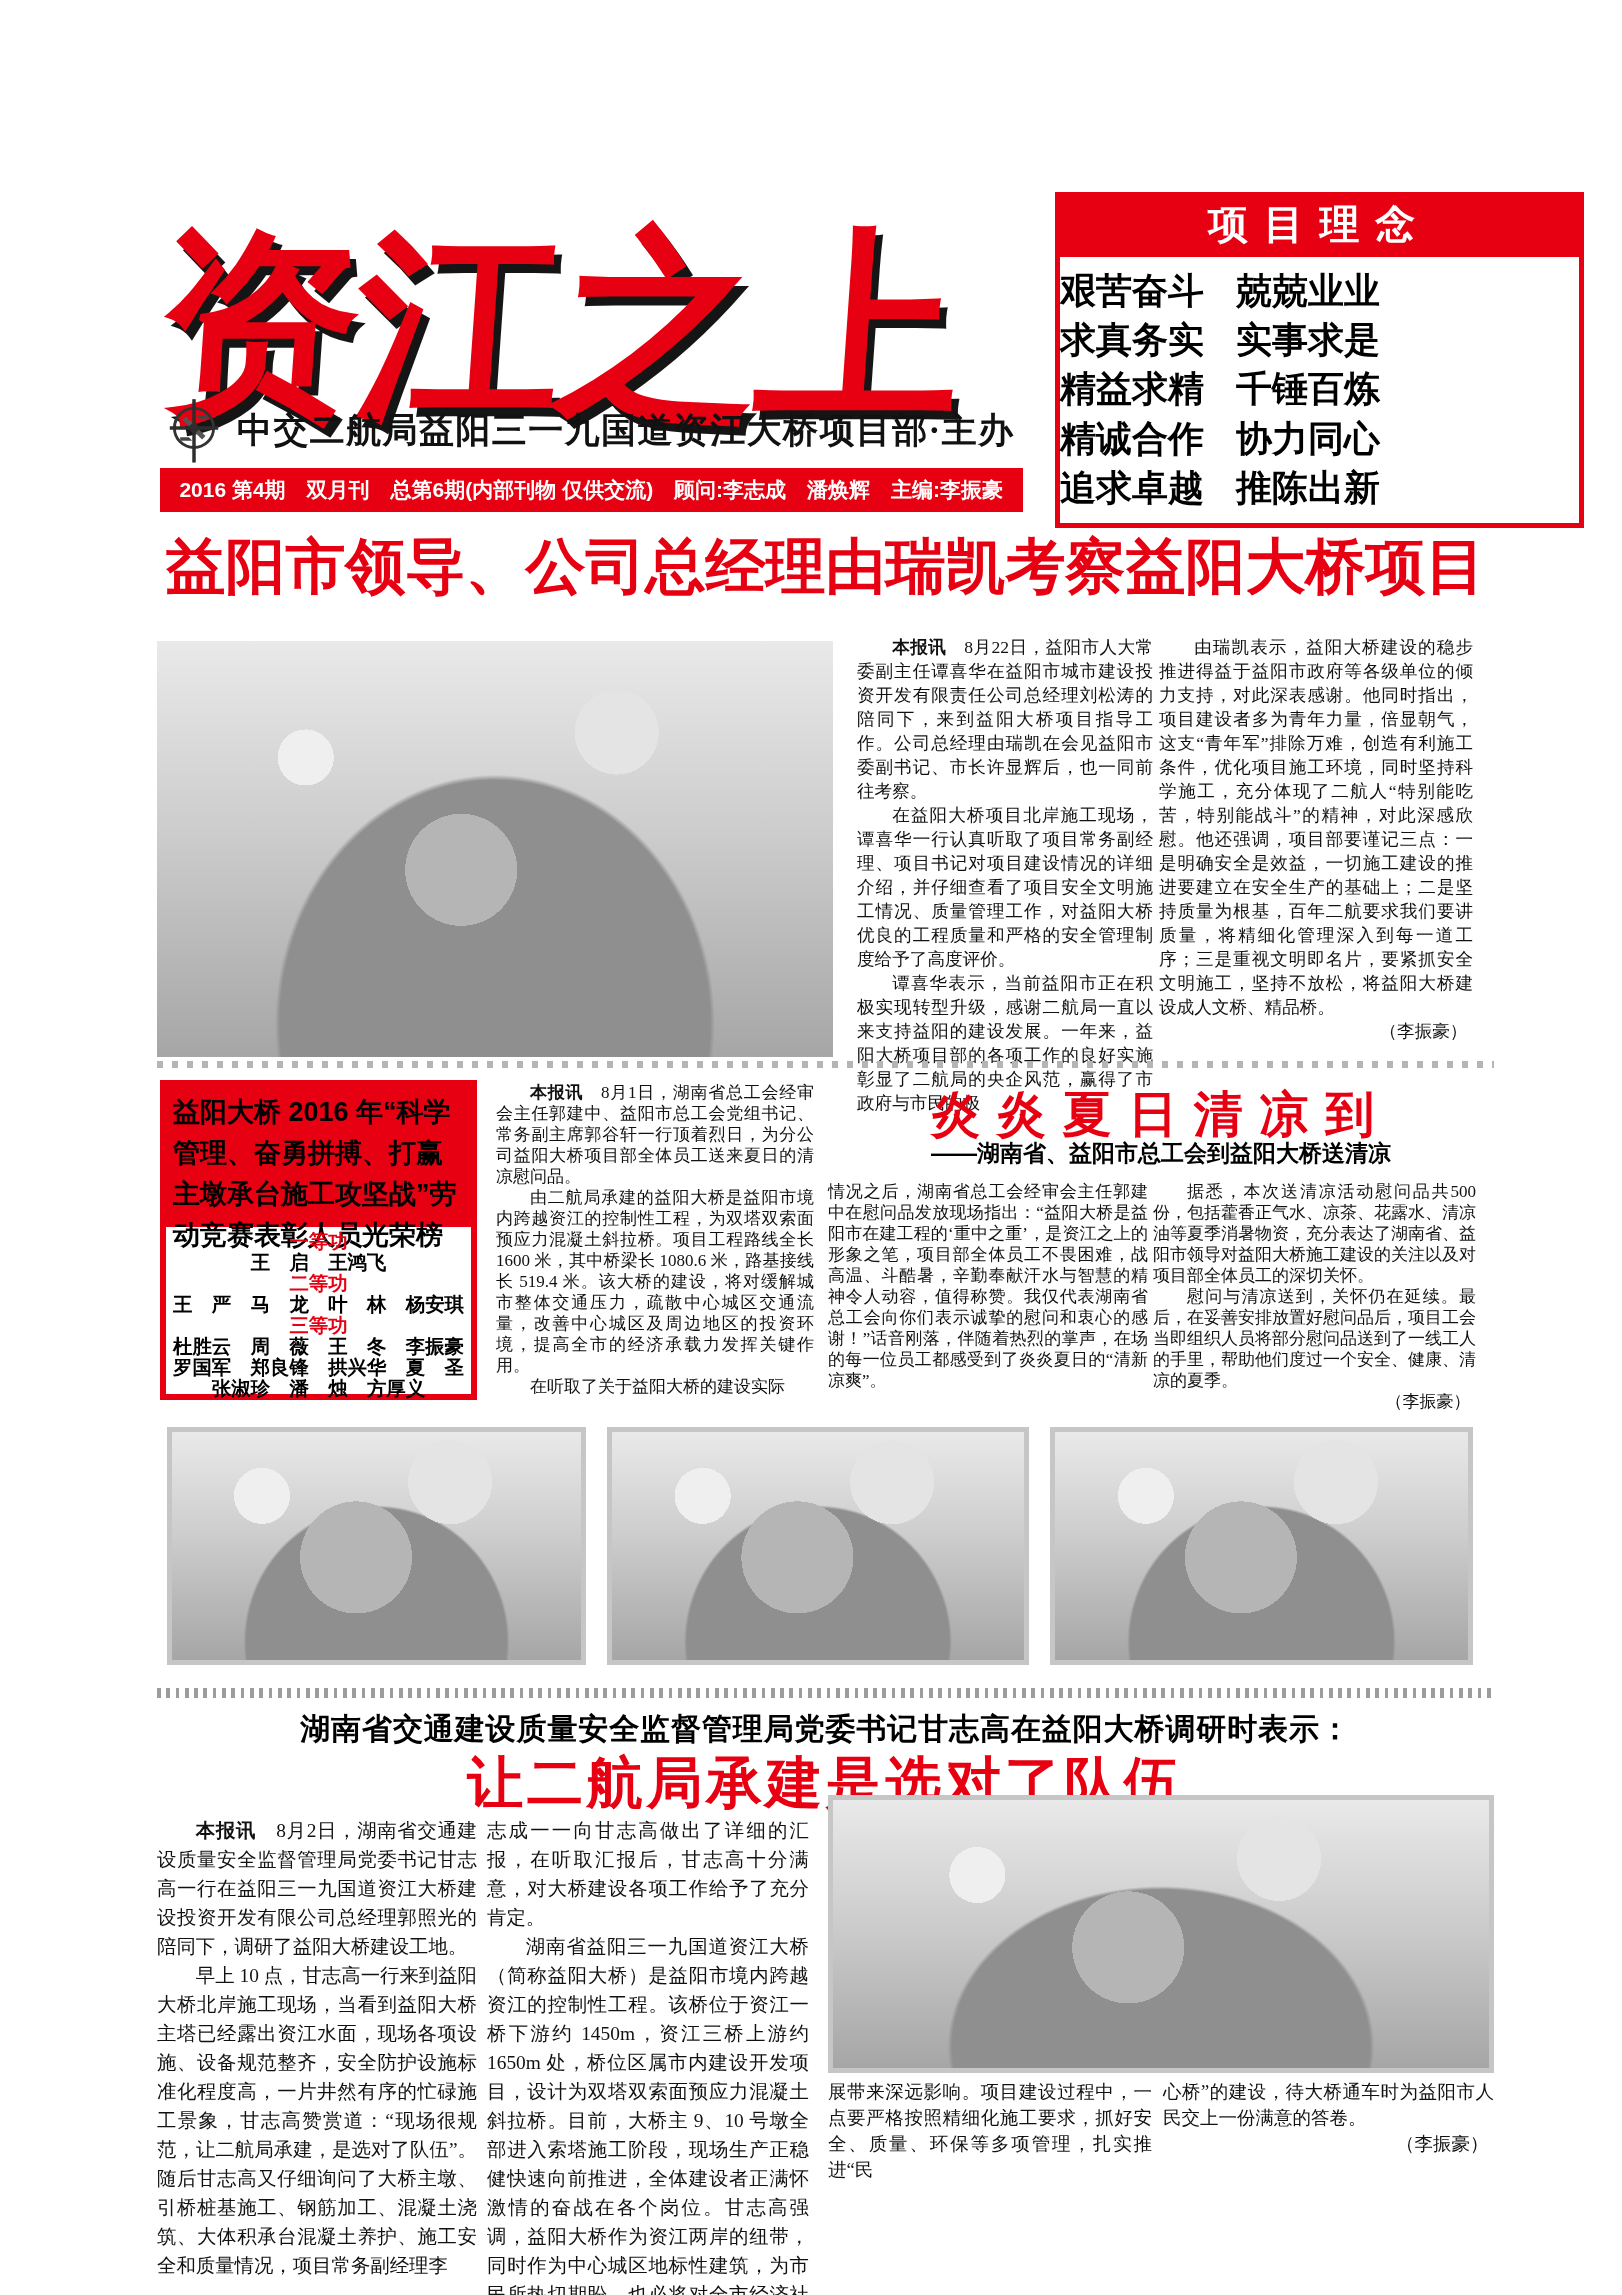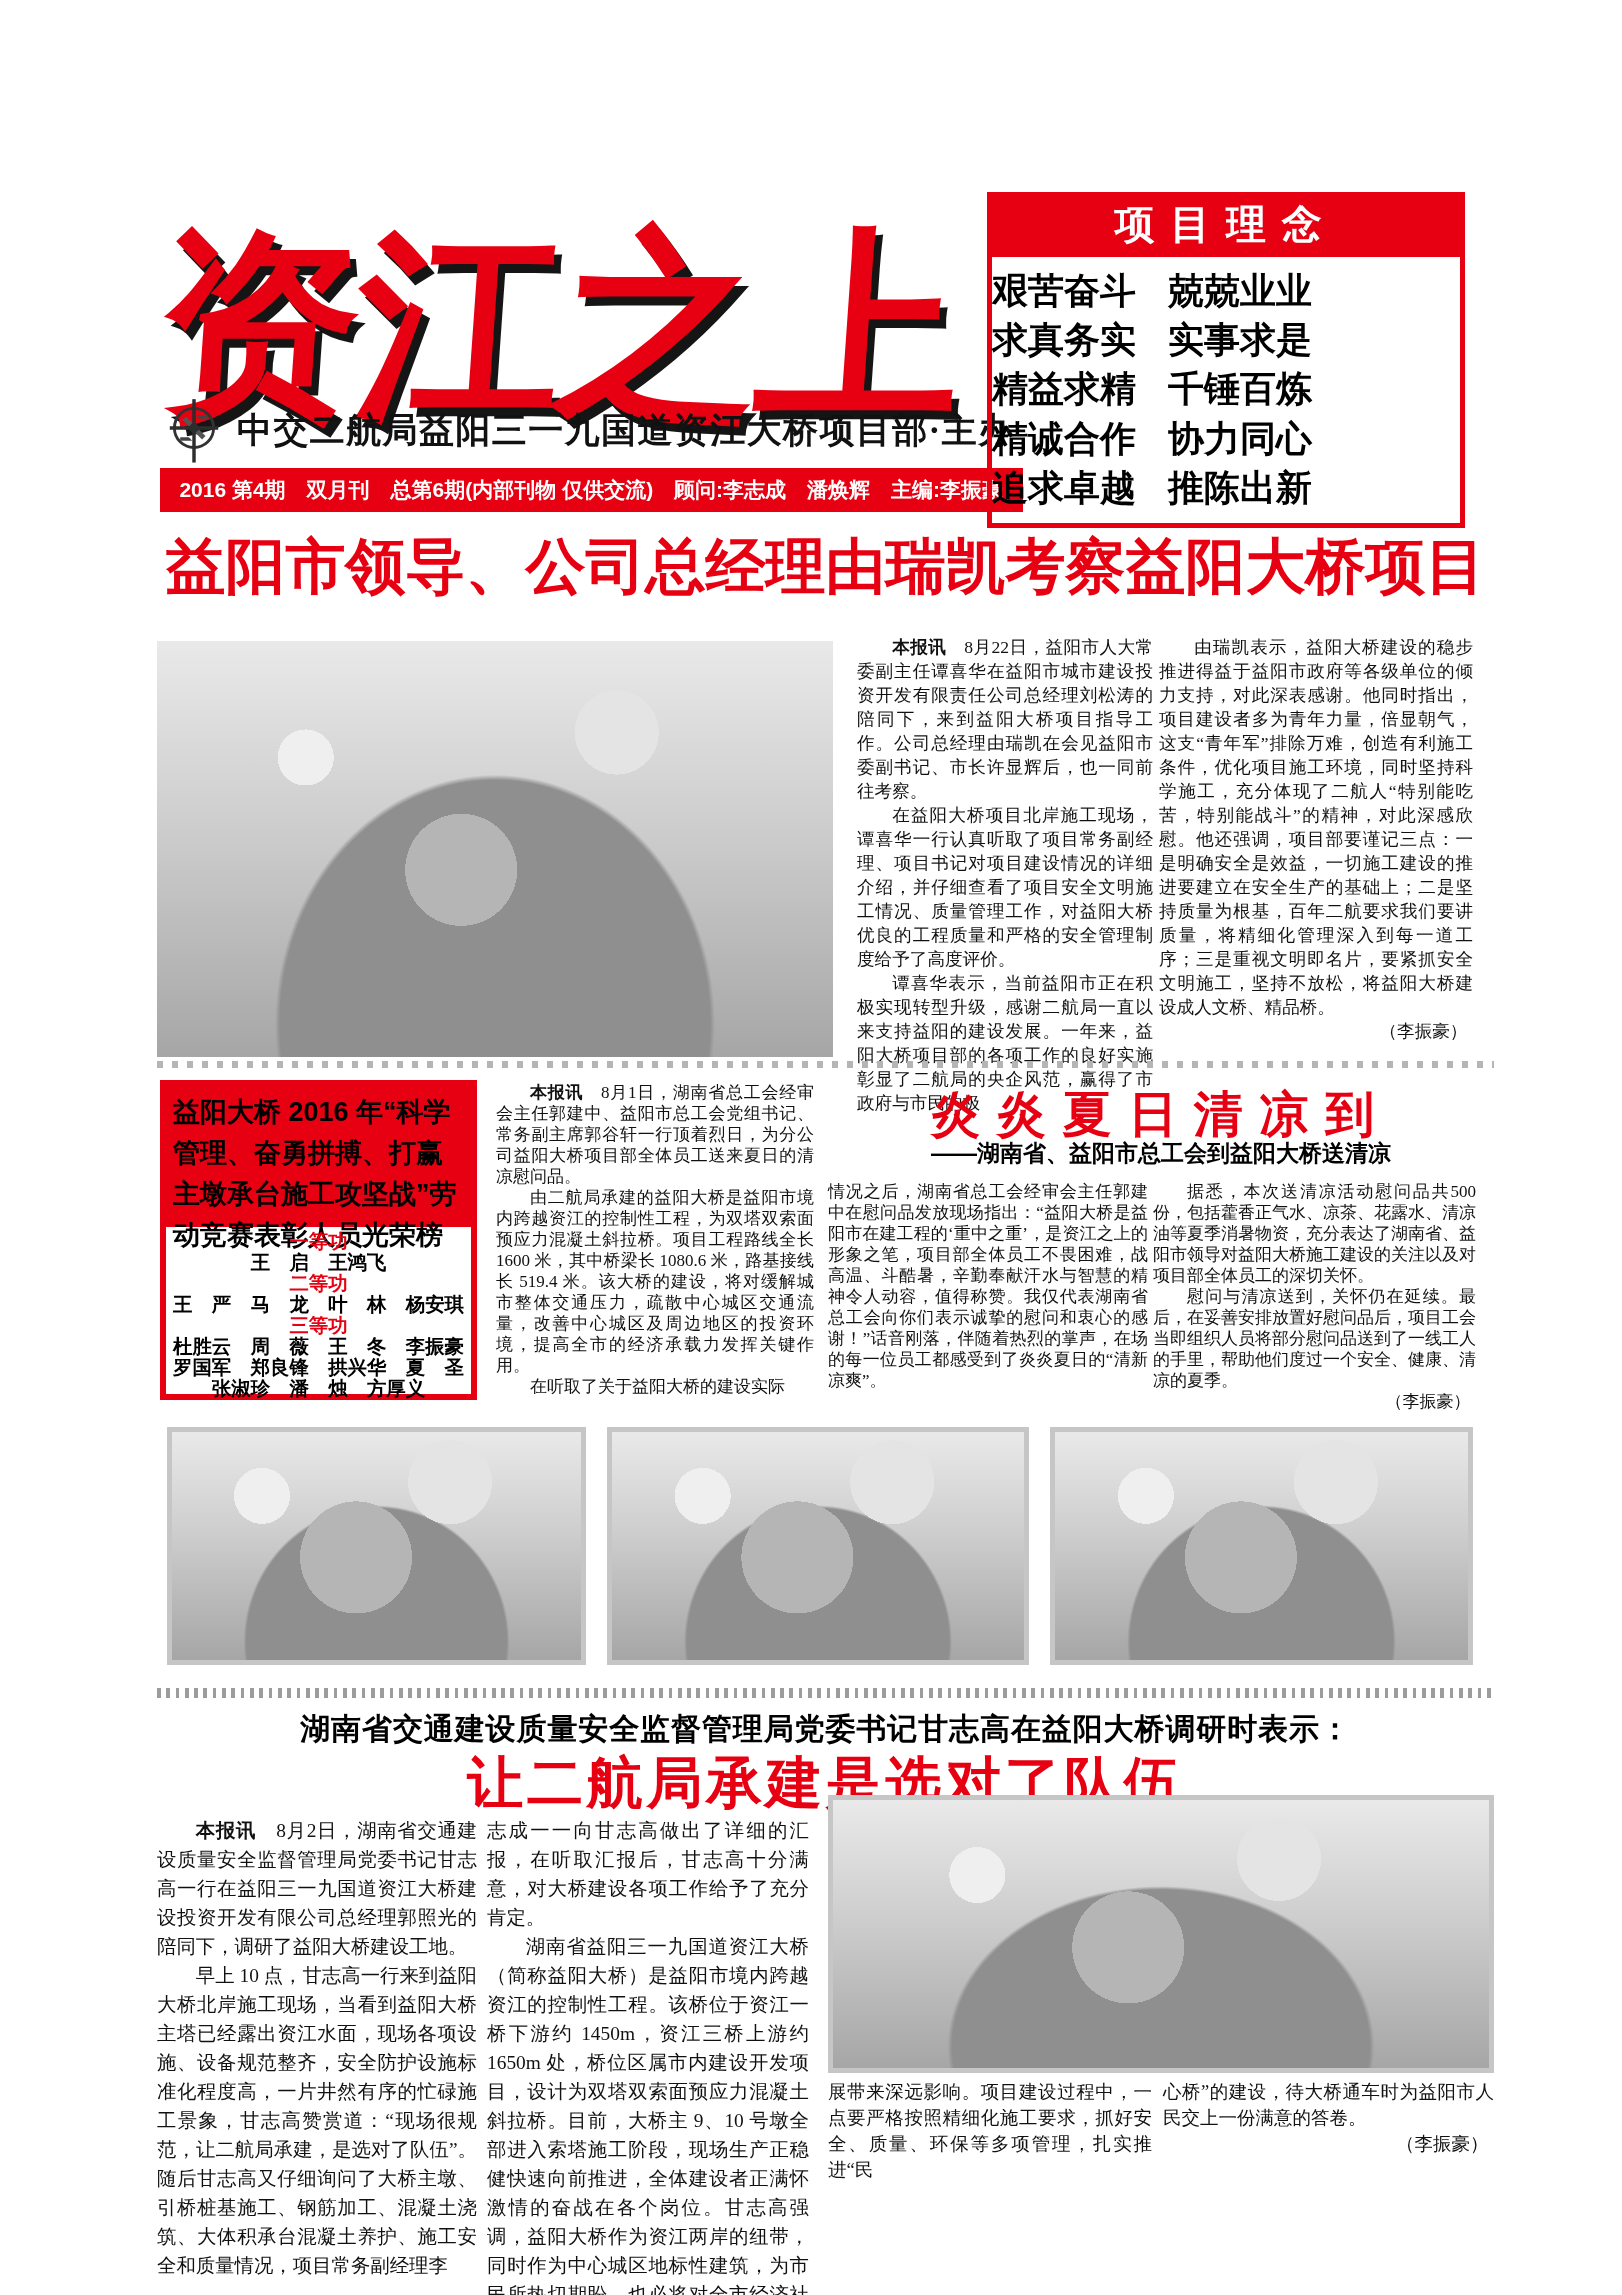--- a/index.html
+++ b/index.html
@@ -12,21 +12,21 @@
     font-size:204px;line-height:1.25;font-weight:900;color:var(--red);
     text-shadow:7.4px 9.3px 0 #151515;letter-spacing:-3.7px;transform:skewX(-4deg);}
   .publisher{left:237px;top:407px;width:786px;font-size:35px;font-weight:bold;
     letter-spacing:1.4px;font-family:"Liberation Serif",serif;}
   .issue-bar{left:160px;top:468px;width:863px;height:44px;background:var(--red);}
   .issue-bar span{display:block;padding-left:19.4px;font-family:"Liberation Sans",sans-serif;
     font-weight:bold;font-size:21px;line-height:44px;color:#fff;white-space:nowrap;}
   .logo{left:165px;top:398px;width:58px;height:68px;}
 
   
-  .ph-box{left:987px;top:192px;width:478px;height:336px;}
+  .ph-box{left:1055px;top:192px;width:529px;height:336px;}
   .ph-head{height:65px;background:var(--red);color:#fff;text-align:center;
     font-family:"Liberation Sans",sans-serif;font-weight:bold;font-size:40px;line-height:65px;
     letter-spacing:15.7px;}
   .ph-body{box-sizing:border-box;height:271px;border:5.6px solid var(--red);border-top:none;
     display:flex;flex-direction:column;justify-content:space-evenly;padding:9.3px 0;}
   .ph-row{display:flex;gap:32px;font-family:"Liberation Sans",sans-serif;
     font-weight:bold;font-size:36px;color:#000;}
 
   
   .head1{left:157px;top:534px;width:1337px;text-align:center;color:var(--red);

